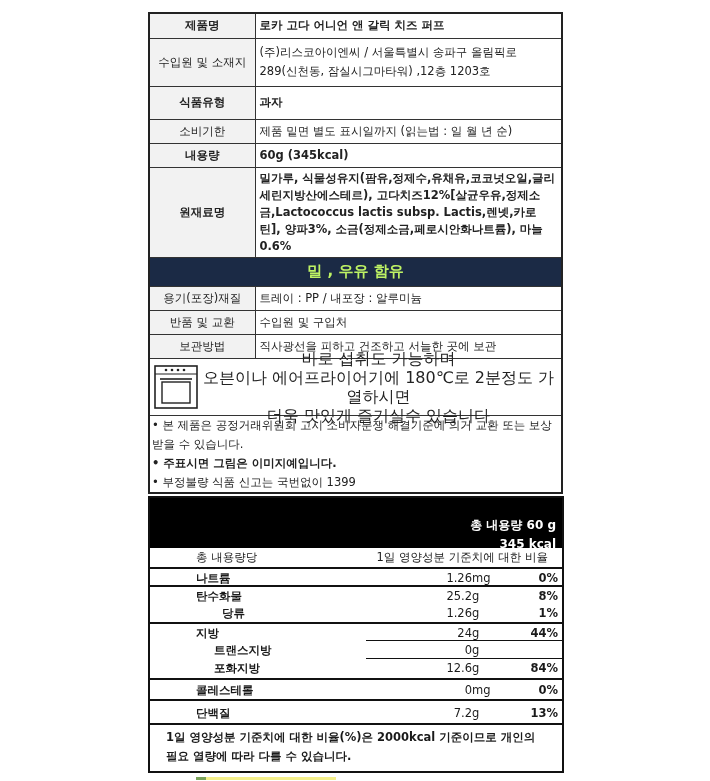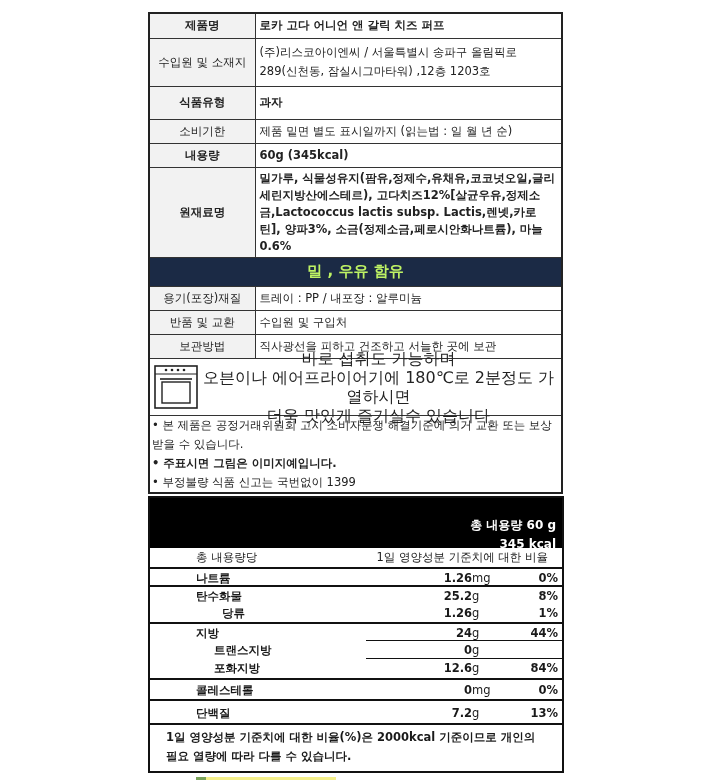--- a/index.html
+++ b/index.html
@@ -27,21 +27,21 @@
   .nutri { position: absolute; left: 148px; top: 496px; width: 416px; border: 2px solid #111; }
   .nutri-head { background: #000; color: #fff; height: 50px; position: relative; }
   .nutri-title { position: absolute; left: 65px; top: 10px; font-size: 22px; font-weight: bold; letter-spacing: 1px; }
   .nutri-total { position: absolute; right: 6px; top: 6px; text-align: right; font-size: 12px; font-weight: bold; line-height: 19px; margin-top: 12px; }
 
   .nrow { position: relative; height: 18.5px; font-size: 11.5px; line-height: 18.5px; }
   .nrow.bt { border-top: 2px solid #111; }
   .nrow .name { position: absolute; left: 2px; font-weight: bold; margin-left: 44px; }
   .nrow .name.ind1 { left: 28px; }
   .nrow .name.ind2 { left: 20px; }
-  .nrow .amt { position: absolute; right: 90px; font-weight: bold; text-align: center; }
+  .nrow .amt { position: absolute; right: 90px; font-weight: normal; text-align: center; }
   .nrow .unit { position: absolute; left: 322px; font-weight: normal; width: 30px; text-align: left; }
   .nrow .pct { position: absolute; right: 4px; font-weight: bold; }
   .subline { position: absolute; left: 216px; right: 0; top: -1px; border-top: 1px solid #111; }
 
   .nrow.hdr .name { font-weight: normal; }
   .nrow.hdr .hdr-right { position: absolute; right: 14px; font-weight: normal; }
 
   .nfoot { border-top: 2px solid #111; padding: 3px 16px 5px; font-size: 11.5px; font-weight: bold; line-height: 19px; }
 
   .bottom-strip { position: absolute; left: 196px; top: 777px; width: 140px; height: 3px; background: #f4ef8a; }

